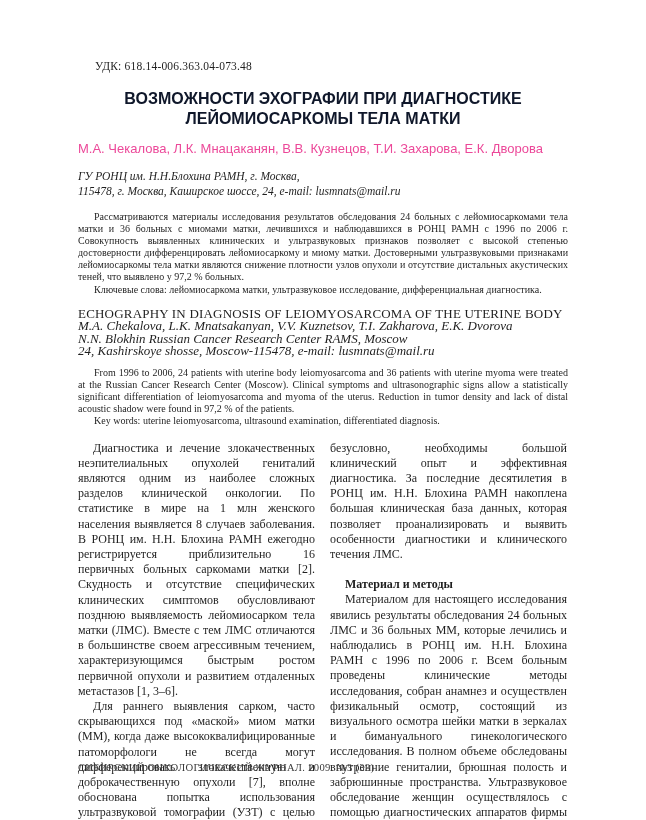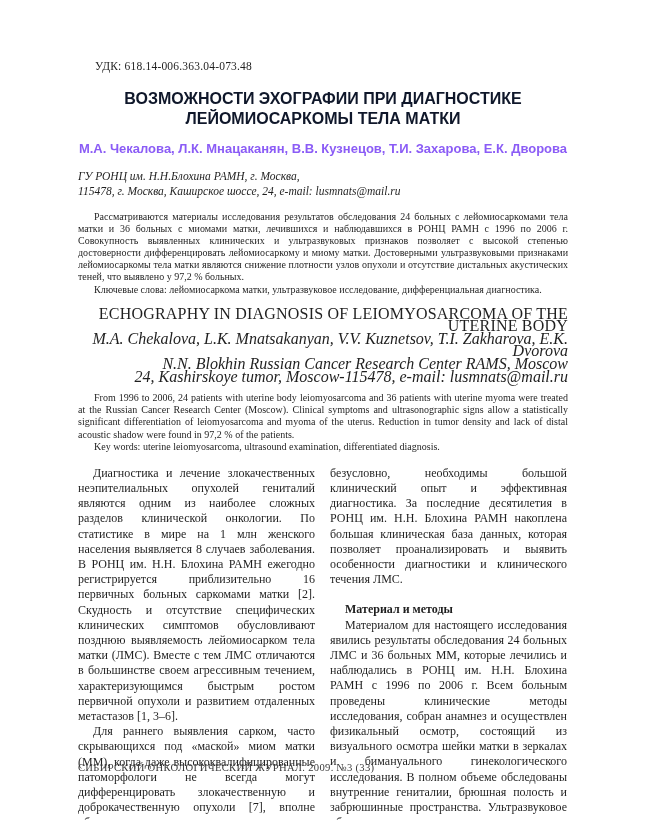--- a/index.html
+++ b/index.html
@@ -31,45 +31,45 @@
     max-width: 430px;
     text-align: center;
     font-family: "Liberation Sans", sans-serif;
     font-weight: bold;
     font-size: 16px;
     line-height: 20px;
     color: #0f172a;
   }
   .authors {
     margin-top: 12px;
-    text-align: center;
+    text-align: left;
     font-family: "Liberation Sans", sans-serif;
-    font-weight: bold;
+    font-weight: normal;
     font-size: 13px;
     line-height: 15px;
-    color: #8b5cf6;
+    color: #ec4899;
   }
   .affil-ru {
     margin-top: 13px;
     text-align: left;
     font-style: italic;
     font-size: 11.5px;
     line-height: 14.5px;
   }
   .abstract {
     margin-top: 13px;
     font-size: 10px;
     line-height: 12.1px;
     text-align: justify;
   }
   .abstract p { margin: 0; text-indent: 16px; }
   .en-block {
     margin-top: 12px;
-    text-align: right;
-    font-size: 16px;
+    text-align: left;
+    font-size: 13px;
     line-height: 12.6px;
   }
   .en-title { font-style: normal; letter-spacing: 0.2px; }
   .en-italic { font-style: italic; }
   .abstract-en { margin-top: 9px; }
   .columns {
     margin-top: 13px;
     display: flex;
     gap: 15px;
   }
@@ -115,21 +115,21 @@
 
     <div class="abstract">
       <p>Рассматриваются материалы исследования результатов обследования 24 больных с лейомиосаркомами тела матки и 36 больных с миомами матки, лечившихся и наблюдавшихся в РОНЦ РАМН с 1996 по 2006 г. Совокупность выявленных клинических и ультразвуковых признаков позволяет с высокой степенью достоверности дифференцировать лейомиосаркому и миому матки. Достоверными ультразвуковыми признаками лейомиосаркомы тела матки являются снижение плотности узлов опухоли и отсутствие дистальных акустических теней, что выявлено у 97,2 % больных.</p>
       <p>Ключевые слова: лейомиосаркома матки, ультразвуковое исследование, дифференциальная диагностика.</p>
     </div>
 
     <div class="en-block">
       <div class="en-title">ECHOGRAPHY IN DIAGNOSIS OF LEIOMYOSARCOMA OF THE UTERINE BODY</div>
       <div class="en-italic">M.A. Chekalova, L.K. Mnatsakanyan, V.V. Kuznetsov, T.I. Zakharova, E.K. Dvorova</div>
       <div class="en-italic">N.N. Blokhin Russian Cancer Research Center RAMS, Moscow</div>
-      <div class="en-italic">24, Kashirskoye tumor, Moscow-115478, e-mail: lusmnats@mail.ru</div>
+      <div class="en-italic">24, Kashirskoye shosse, Moscow-115478, e-mail: lusmnats@mail.ru</div>
     </div>
 
     <div class="abstract abstract-en" lang="en">
       <p>From 1996 to 2006, 24 patients with uterine body leiomyosarcoma and 36 patients with uterine myoma were treated at the Russian Cancer Research Center (Moscow). Clinical symptoms and ultrasonographic signs allow a statistically significant differentiation of leiomyosarcoma and myoma of the uterus. Reduction in tumor density and lack of distal acoustic shadow were found in 97,2 % of the patients.</p>
       <p>Key words: uterine leiomyosarcoma, ultrasound examination, differentiated diagnosis.</p>
     </div>
 
     <div class="columns">
       <div class="col">
         <p>Диагностика и лечение злокачественных неэпителиальных опухолей гениталий являются одним из наиболее сложных разделов клинической онкологии. По статистике в мире на 1 млн женского населения выявляется 8 случаев заболевания. В РОНЦ им. Н.Н. Блохина РАМН ежегодно регистрируется приблизительно 16 первичных больных саркомами матки [2]. Скудность и отсутствие специфических клинических симптомов обусловливают позднюю выявляемость лейомиосарком тела матки (ЛМС). Вместе с тем ЛМС отличаются в большинстве своем агрессивным течением, характеризующимся быстрым ростом первичной опухоли и развитием отдаленных метастазов [1, 3–6].</p>

